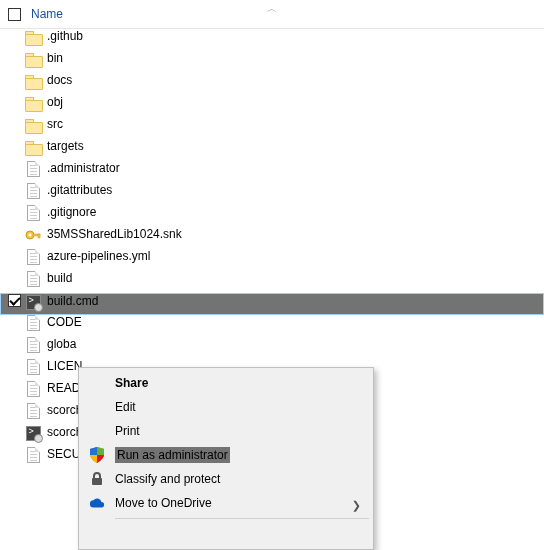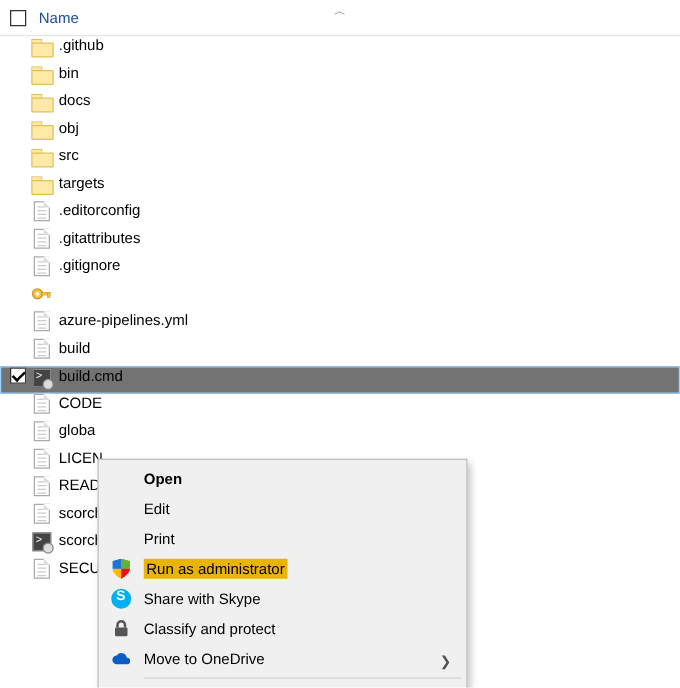--- a/index.html
+++ b/index.html
@@ -133,21 +133,21 @@
   }
   .menu .sep {
     height: 1px;
     margin: 3px 2px 3px 34px;
     background: #d0d0d0;
   }
   .menu .arrow{
     position:absolute; right:10px; top:8px; color:#555; font-size:11px;
   }
   .hl {
-    background: #eab308;
+    background: #737373;
     padding: 1px 2px;
   }
   
   .shield{width:14px;height:16px;}
   .skype{width:16px;height:16px;border-radius:50%;background:#00aff0;position:relative;}
   .skype::after{content:"S";color:#fff;font-weight:bold;font-size:11px;position:absolute;left:4px;top:0;}
   .lock{width:14px;height:14px;}
   .cloud{width:18px;height:12px;}
 </style>
 </head>
@@ -195,21 +195,21 @@
         <span class="folder"></span>
       </span>
       <span class="label">targets</span>
     </div>
     <div class="row">
       <span class="icon spacer-left">
         <span class="file">
           <span class="corner"></span>
         </span>
       </span>
-      <span class="label">.editorconfig</span>
+      <span class="label">.administrator</span>
     </div>
     <div class="row">
       <span class="icon spacer-left">
         <span class="file">
           <span class="corner"></span>
         </span>
       </span>
       <span class="label">.gitattributes</span>
     </div>
     <div class="row">
@@ -222,20 +222,21 @@
     </div>
     <div class="row">
       <span class="icon spacer-left">
         <svg viewBox="0 0 16 16" width="16" height="16">
           <circle cx="5" cy="8" r="4" fill="#f5c542" stroke="#c79a1e"></circle>
           <circle cx="5" cy="8" r="1.5" fill="#fff"></circle>
           <rect x="8" y="7" width="7" height="2" fill="#f5c542" stroke="#c79a1e" stroke-width="0.5"></rect>
           <rect x="13" y="7" width="2" height="4" fill="#f5c542" stroke="#c79a1e" stroke-width="0.5"></rect>
         </svg>
       </span>
+      <span class="label">35MSSharedLib1024.snk</span>
     </div>
     <div class="row">
       <span class="icon spacer-left">
         <span class="file">
           <span class="corner"></span>
         </span>
       </span>
       <span class="label">azure-pipelines.yml</span>
     </div>
     <div class="row">
@@ -308,21 +309,21 @@
         <span class="file">
           <span class="corner"></span>
         </span>
       </span>
       <span class="label">SECUI</span>
     </div>
   </div>
 
 <div class="menu">
   <div class="mi bold">
-    <span>Open</span>
+    <span>Share</span>
   </div>
   <div class="mi">
     <span>Edit</span>
   </div>
   <div class="mi">
     <span>Print</span>
   </div>
   <div class="mi">
     <span class="micon">
       <svg class="shield" viewBox="0 0 14 16">
@@ -331,26 +332,20 @@
           <path d="M0 2 L7 0 V8 H0Z" fill="#1e73d6"></path>
           <path d="M7 0 L14 2 V8 H7Z" fill="#5fb336"></path>
           <path d="M0 8 H7 V16 C7 16 0 12 0 8Z" fill="#ffb900"></path>
           <path d="M7 8 H14 C14 12 7 16 7 16 V8Z" fill="#e81123"></path>
         </svg>
     </span>
     <span class="hl">Run as administrator</span>
   </div>
   <div class="mi">
     <span class="micon">
-        <span class="skype"></span>
-      </span>
-    <span>Share with Skype</span>
-  </div>
-  <div class="mi">
-    <span class="micon">
       <svg class="lock" viewBox="0 0 14 14">
           <rect x="2" y="6" width="10" height="7" rx="1" fill="#555"></rect>
           <path d="M4 6 V4 a3 3 0 0 1 6 0 V6" fill="none" stroke="#555" stroke-width="2"></path>
         </svg>
     </span>
     <span>Classify and protect</span>
   </div>
   <div class="mi">
     <span class="micon">
       <svg class="cloud" viewBox="0 0 18 12">

